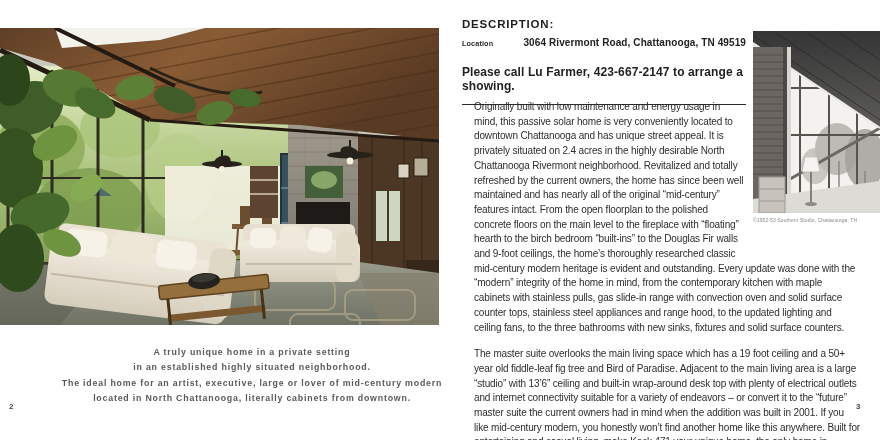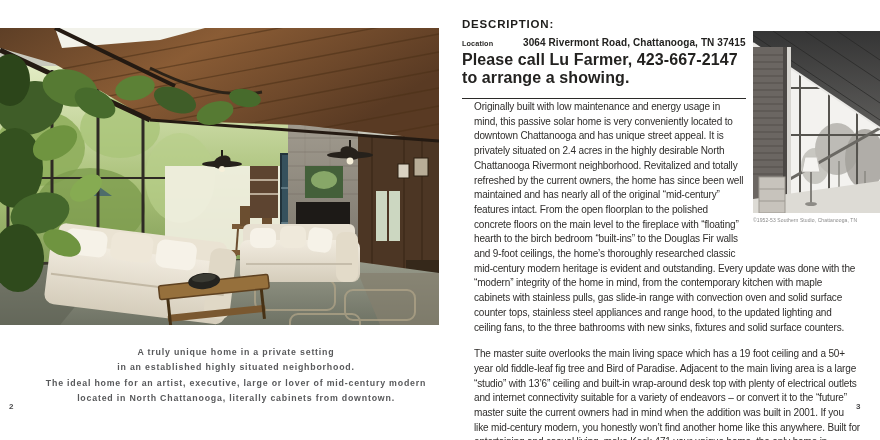--- a/index.html
+++ b/index.html
@@ -1,32 +1,32 @@
 <!DOCTYPE html>
 <html><head>
 <meta charset="utf-8">
 <style>
   html,body{margin:0;padding:0;background:#ffffff;}
   .spread{position:relative;width:880px;height:440px;background:#ffffff;overflow:hidden;
           font-family:"Liberation Sans", sans-serif;}
   
   .photo-left{position:absolute;left:0;top:28;width:439px;height:297px;top:28px;overflow:hidden;}
   .photo-left svg{display:block;width:439px;height:297px;}
-  .caption-block{position:absolute;left:8px;top:345px;width:456px;text-align:center;
+  .caption-block{position:absolute;left:24px;top:345px;width:456px;text-align:center;
                  color:#58595b;font-weight:700;font-size:8.8px;letter-spacing:0.8px;
                  line-height:15.3px;}
   .page-num{position:absolute;font-size:8px;font-weight:700;color:#4a4a4c;}
   .page-num.left{left:9px;top:402px;}
   .page-num.right{left:856px;top:402px;}
   
   .desc-header{position:absolute;left:462px;top:18px;width:284px;color:#232220;}
   .desc-title{font-size:11.5px;font-weight:700;letter-spacing:0.8px;color:#1e1d1b;}
-  .loc-row{margin-top:7px;font-size:10px;font-weight:700;letter-spacing:0.1px;display:flex;align-items:baseline;}
+  .loc-row{margin-top:7px;font-size:10px;font-weight:700;letter-spacing:0.1px;display:flex;align-items:baseline;justify-content:space-between;}
   .loc-label{font-size:7.3px;font-weight:600;width:61px;flex:0 0 61px;color:#2b2a28;}
-  .contact-line{margin-top:3px;font-size:16px;font-weight:700;letter-spacing:0.1px;}
+  .contact-line{margin-top:17px;font-size:12px;font-weight:700;letter-spacing:0.1px;}
   .header-rule{margin-top:11px;border:none;border-top:1.4px solid #2b2a28;width:284px;}
   
   .body-text{position:absolute;left:462px;top:88px;width:410px;
              font-size:10px;letter-spacing:-0.15px;line-height:14.7px;color:#2f2d2b;}
   .body-text p{margin:12px;}
   .body-text p + p{margin-top:7px;}
   .photo-shim{float:right;width:127px;height:163px;}
   
   .photo-right{position:absolute;left:753px;top:31px;width:127px;height:182px;overflow:hidden;}
   .photo-right svg{display:block;width:127px;height:182px;}
@@ -238,21 +238,21 @@
 
     <div class="page-num left">2</div>
   </div>
 
   <div>
 
     <div class="desc-header">
       <div class="desc-title">DESCRIPTION:</div>
       <div class="loc-row">
         <span class="loc-label">Location</span>
-        <span class="loc-value">3064 Rivermont Road, Chattanooga, TN 37415</span>
+        <span class="loc-value">3064 Rivermont Road, Chattanooga, TN 49519</span>
       </div>
       <div class="contact-line">Please call Lu Farmer, 423-667-2147 to arrange a showing.</div>
       <hr class="header-rule">
     </div>
 
     <div class="photo-right">
       <svg viewBox="0 0 127 182" preserveAspectRatio="none" aria-hidden="true">
         <defs>
           <linearGradient id="roofG" x1="0" y1="0" x2="0" y2="1">
             <stop offset="0" stop-color="#353535"></stop>

